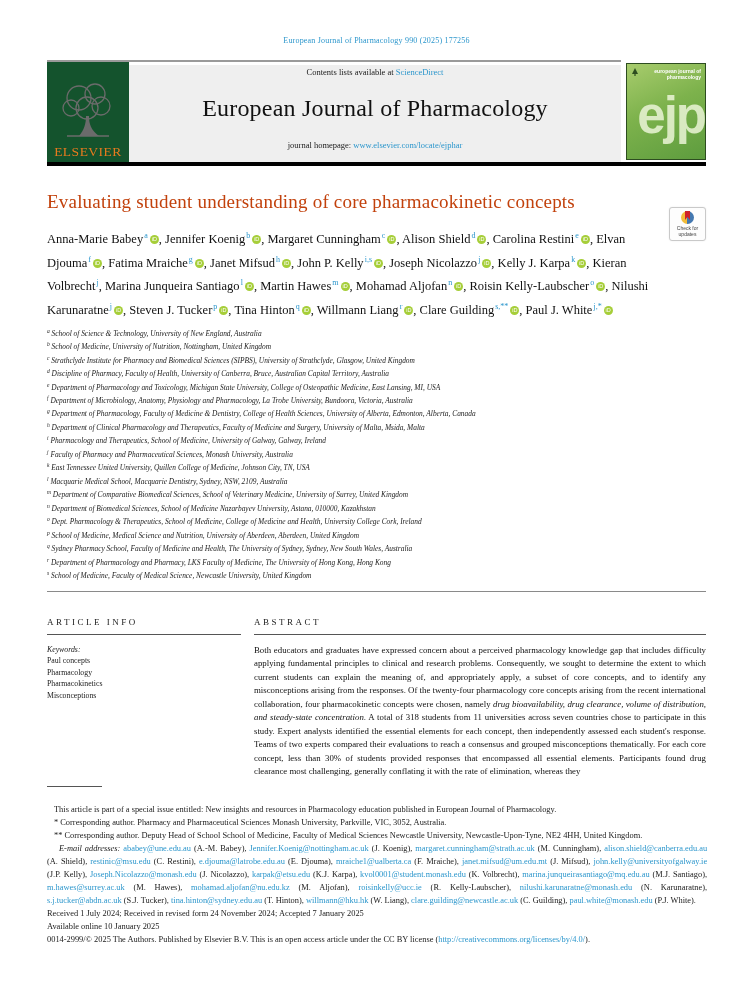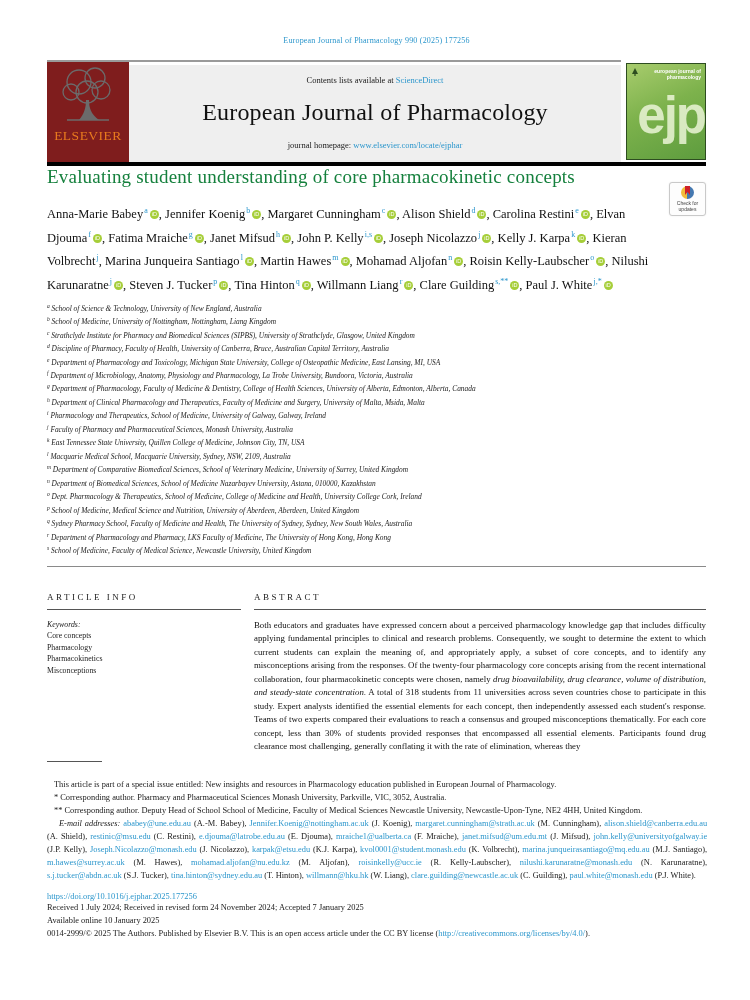--- a/index.html
+++ b/index.html
@@ -14,38 +14,38 @@
   .link { color:#2b96cc; text-decoration:none; cursor:pointer; }
 
   
   .citation { text-align:center; font-size:8px; letter-spacing:.2px; }
 
   
   .header-wrap { display:flex; margin-top:15px; }
   .header-left { width:574px; }
   .top-rule { height:2px; background:#9a9a9a; }
   .header-band { display:flex; height:100px; }
-  .pub-logo { width:82px; display:flex; flex-direction:column; align-items:center; padding-bottom:2px; background:#7f1d1d; }
+  .pub-logo { width:82px; display:flex; flex-direction:column; align-items:center; justify-content:flex-end; padding-bottom:2px; background:#14532d; }
   .pub-logo svg { display:block; }
   .pub-logo .pub-name { font-size:13.5px; color:#e87a1e; letter-spacing:.5px; font-family:"Liberation Serif", serif; }
-  .gray-box { flex:1; background:#efefef; margin-top:3px; height:97px; display:flex; flex-direction:column; align-items:center; justify-content:space-between; padding:10px 6px 12px; }
+  .gray-box { flex:1; background:#efefef; margin-top:3px; height:97px; display:flex; flex-direction:column; align-items:center; justify-content:space-between; padding:2px 6px 12px; }
   .contents-line { font-size:8.5px; }
   .journal-title { font-size:24px; letter-spacing:.2px; color:#111; }
   .homepage-line { font-size:8.5px; }
   .cover { width:80px; margin-left:5px; margin-top:3px; height:97px; border:1px solid #2d4d20; position:relative; background:linear-gradient(155deg,#a8cc6d 0%,#7db24c 45%,#5d9c3e 100%); overflow:hidden; }
   .cover-top { display:flex; justify-content:flex-end; padding:4px 4px 0 4px; }
   .cover-tree { position:absolute; left:4px; top:4px; }
   .cover-title { text-align:right; font-family:"Liberation Sans", sans-serif; font-size:5px; line-height:6px; color:#ffffff; font-weight:bold; }
   .cover-ejp { position:absolute; left:4px; right:0; top:22px; text-align:right; font-family:"Liberation Sans", sans-serif; font-weight:bold; font-size:51px; line-height:60px; color:rgba(235,245,215,.85); letter-spacing:-2px; }
   .cover-bottom { position:absolute; bottom:3px; left:0; right:0; text-align:center; font-size:4px; color:#e8f2d8; font-family:"Liberation Sans", sans-serif; }
   .black-bar { height:4px; background:#000; margin-top:0; width:659px; }
 
   
   .title-row { position:relative; }
-  .article-title { font-size:19px; letter-spacing:.2px; color:#15803d; width:560px; }
+  .article-title { margin-top:25px; font-size:19px; letter-spacing:.2px; color:#c2410c; width:560px; }
   .check-badge { position:absolute; right:0; top:16px; width:37px; height:34px; border:1px solid #c9c9c9; border-radius:3px; background:#fdfdfd; display:flex; flex-direction:column; align-items:center; justify-content:center; cursor:pointer; box-shadow:0 0 2px rgba(0,0,0,.08); }
   .cm-circle { position:relative; width:13px; height:13px; border-radius:50%; background:linear-gradient(90deg,#f2bc3a 0 50%,#4478b0 50% 100%); margin-bottom:1px; }
   .cm-mark { position:absolute; left:4px; top:0px; width:5px; height:9px; background:#ce2029; clip-path:polygon(0 0,100% 0,100% 100%,50% 68%,0 100%); }
   .check-badge .t { font-family:"Liberation Sans", sans-serif; font-size:5px; line-height:6px; color:#444; }
 
   
   .authors { margin-top:13px; width:612px; font-size:12.5px; line-height:20.5px; color:#111; }
   .author sup { color:#2b96cc; font-size:8px; }
   .orcid { display:inline-block; width:9px; height:9px; border-radius:50%; background:#a6ce39; color:#fff; font-family:"Liberation Sans", sans-serif; font-size:5.5px; line-height:9px; text-align:center; margin-left:2px; vertical-align:2px; cursor:pointer; }
   .author:last-child .sep { display:none; }
@@ -188,41 +188,41 @@
     
       <span class="author"><span>Clare Guilding</span> <sup>s,**</sup><span class="orcid">iD</span><span class="sep">, </span></span>
     
       <span class="author"><span>Paul J. White</span> <sup>j,*</sup><span class="orcid">iD</span></span>
     </div>
 
   <div class="affils">
 
       <div class="affil"><sup>a</sup> <span>School of Science &amp; Technology, University of New England, Australia</span></div>
 
-      <div class="affil"><sup>b</sup> <span>School of Medicine, University of Nottingham, Nottingham, Liang Kingdom</span></div>
+      <div class="affil"><sup>b</sup> <span>School of Medicine, University of Nutrition, Nottingham, United Kingdom</span></div>
 
       <div class="affil"><sup>c</sup> <span>Strathclyde Institute for Pharmacy and Biomedical Sciences (SIPBS), University of Strathclyde, Glasgow, United Kingdom</span></div>
 
       <div class="affil"><sup>d</sup> <span>Discipline of Pharmacy, Faculty of Health, University of Canberra, Bruce, Australian Capital Territory, Australia</span></div>
 
       <div class="affil"><sup>e</sup> <span>Department of Pharmacology and Toxicology, Michigan State University, College of Osteopathic Medicine, East Lansing, MI, USA</span></div>
 
       <div class="affil"><sup>f</sup> <span>Department of Microbiology, Anatomy, Physiology and Pharmacology, La Trobe University, Bundoora, Victoria, Australia</span></div>
 
       <div class="affil"><sup>g</sup> <span>Department of Pharmacology, Faculty of Medicine &amp; Dentistry, College of Health Sciences, University of Alberta, Edmonton, Alberta, Canada</span></div>
 
       <div class="affil"><sup>h</sup> <span>Department of Clinical Pharmacology and Therapeutics, Faculty of Medicine and Surgery, University of Malta, Msida, Malta</span></div>
 
       <div class="affil"><sup>i</sup> <span>Pharmacology and Therapeutics, School of Medicine, University of Galway, Galway, Ireland</span></div>
 
       <div class="affil"><sup>j</sup> <span>Faculty of Pharmacy and Pharmaceutical Sciences, Monash University, Australia</span></div>
 
-      <div class="affil"><sup>k</sup> <span>East Tennessee State University, Quillen College of Medicine, Johnson City, TN, USA</span></div>
-
-      <div class="affil"><sup>l</sup> <span>Macquarie Medical School, Macquarie University, Sydney, NSW, 2109, Australia</span></div>
+      <div class="affil"><sup>k</sup> <span>East Tennessee United University, Quillen College of Medicine, Johnson City, TN, USA</span></div>
+
+      <div class="affil"><sup>l</sup> <span>Macquarie Medical School, Macquarie Dentistry, Sydney, NSW, 2109, Australia</span></div>
 
       <div class="affil"><sup>m</sup> <span>Department of Comparative Biomedical Sciences, School of Veterinary Medicine, University of Surrey, United Kingdom</span></div>
 
       <div class="affil"><sup>n</sup> <span>Department of Biomedical Sciences, School of Medicine Nazarbayev University, Astana, 010000, Kazakhstan</span></div>
 
       <div class="affil"><sup>o</sup> <span>Dept. Pharmacology &amp; Therapeutics, School of Medicine, College of Medicine and Health, University College Cork, Ireland</span></div>
 
       <div class="affil"><sup>p</sup> <span>School of Medicine, Medical Science and Nutrition, University of Aberdeen, Aberdeen, United Kingdom</span></div>
 
       <div class="affil"><sup>q</sup> <span>Sydney Pharmacy School, Faculty of Medicine and Health, The University of Sydney, Sydney, New South Wales, Australia</span></div>
@@ -234,43 +234,40 @@
 
   <div class="full-rule"></div>
 
   <div class="cols">
     <div class="col-left">
       <div class="sec-heading">ARTICLE INFO</div>
       <div class="heading-rule"></div>
       <div class="kw-label">Keywords:</div>
       <div>
 
-      <div class="kw">Core concepts</div>
+      <div class="kw">Paul concepts</div>
           <div class="kw">Pharmacology</div>
           <div class="kw">Pharmacokinetics</div>
           <div class="kw">Misconceptions</div>
         </div>
     </div>
     <div class="col-right">
       <div class="sec-heading">ABSTRACT</div>
       <div class="heading-rule"></div>
       <p class="abstract-text"><span>Both educators and graduates have expressed concern about a perceived pharmacology knowledge gap that includes difficulty applying fundamental principles to clinical and research problems. Consequently, we sought to determine the extent to which current students can explain the meaning of, and appropriately apply, a subset of core concepts, and to identify any misconceptions arising from the responses. Of the twenty-four pharmacology core concepts arising from the recent international collaboration, four pharmacokinetic concepts were chosen, namely </span><i>drug bioavailability, drug clearance, volume of distribution, and steady-state concentration</i><span>. A total of 318 students from 11 universities across seven countries chose to participate in this study. Expert analysts identified the essential elements for each concept, then independently assessed each student's response. Teams of two experts compared their evaluations to reach a consensus and grouped misconceptions thematically. For each core concept, less than 30% of students provided responses that encompassed all essential elements. Participants found drug clearance most challenging, generally conflating it with the rate of elimination, whereas they</span></p>
     </div>
   </div>
 
   <div class="footnote-rule"></div>
   <div class="footnotes">
     <div class="fn">This article is part of a special issue entitled: New insights and resources in Pharmacology education published in European Journal of Pharmacology.</div>
     <div class="fn">* Corresponding author. Pharmacy and Pharmaceutical Sciences Monash University, Parkville, VIC, 3052, Australia.</div>
     <div class="fn">** Corresponding author. Deputy Head of School School of Medicine, Faculty of Medical Sciences Newcastle University, Newcastle-Upon-Tyne, NE2 4HH, United Kingdom.</div>
     <p class="fn-emails"><span class="em-label">E-mail addresses:</span> <span><span class="em"><a class="link">ababey@une.edu.au</a> <span>(A.-M. Babey),</span> </span><span class="em"><a class="link">Jennifer.Koenig@nottingham.ac.uk</a> <span>(J. Koenig),</span> </span><span class="em"><a class="link">margaret.cunningham@strath.ac.uk</a> <span>(M. Cunningham),</span> </span><span class="em"><a class="link">alison.shield@canberra.edu.au</a> <span>(A. Shield),</span> </span><span class="em"><a class="link">restinic@msu.edu</a> <span>(C. Restini),</span> </span><span class="em"><a class="link">e.djouma@latrobe.edu.au</a> <span>(E. Djouma),</span> </span><span class="em"><a class="link">mraiche1@ualberta.ca</a> <span>(F. Mraiche),</span> </span><span class="em"><a class="link">janet.mifsud@um.edu.mt</a> <span>(J. Mifsud),</span> </span><span class="em"><a class="link">john.kelly@universityofgalway.ie</a> <span>(J.P. Kelly),</span> </span><span class="em"><a class="link">Joseph.Nicolazzo@monash.edu</a> <span>(J. Nicolazzo),</span> </span><span class="em"><a class="link">karpak@etsu.edu</a> <span>(K.J. Karpa),</span> </span><span class="em"><a class="link">kvol0001@student.monash.edu</a> <span>(K. Volbrecht),</span> </span><span class="em"><a class="link">marina.junqueirasantiago@mq.edu.au</a> <span>(M.J. Santiago),</span> </span><span class="em"><a class="link">m.hawes@surrey.ac.uk</a> <span>(M. Hawes),</span> </span><span class="em"><a class="link">mohamad.aljofan@nu.edu.kz</a> <span>(M. Aljofan),</span> </span><span class="em"><a class="link">roisinkelly@ucc.ie</a> <span>(R. Kelly-Laubscher),</span> </span><span class="em"><a class="link">nilushi.karunaratne@monash.edu</a> <span>(N. Karunaratne),</span> </span><span class="em"><a class="link">s.j.tucker@abdn.ac.uk</a> <span>(S.J. Tucker),</span> </span><span class="em"><a class="link">tina.hinton@sydney.edu.au</a> <span>(T. Hinton),</span> </span><span class="em"><a class="link">willmann@hku.hk</a> <span>(W. Liang),</span> </span><span class="em"><a class="link">clare.guilding@newcastle.ac.uk</a> <span>(C. Guilding),</span> </span><span class="em"><a class="link">paul.white@monash.edu</a> <span>(P.J. White).</span> </span></span></p>
   </div>
 
-  <div class="doi-line">
-    <a class="link">https://doi.org/10.1016/j.ejphar.2025.177256</a>
-  </div>
   <div class="meta-line">Received 1 July 2024; Received in revised form 24 November 2024; Accepted 7 January 2025</div>
   <div class="meta-line">Available online 10 January 2025</div>
   <div class="meta-line">
     <span>0014-2999/© 2025 The Authors. Published by Elsevier B.V. This is an open access article under the CC BY license (</span><a class="link">http://creativecommons.org/licenses/by/4.0/</a><span>).</span>
   </div>
 
 </div>
 
 </body></html>

